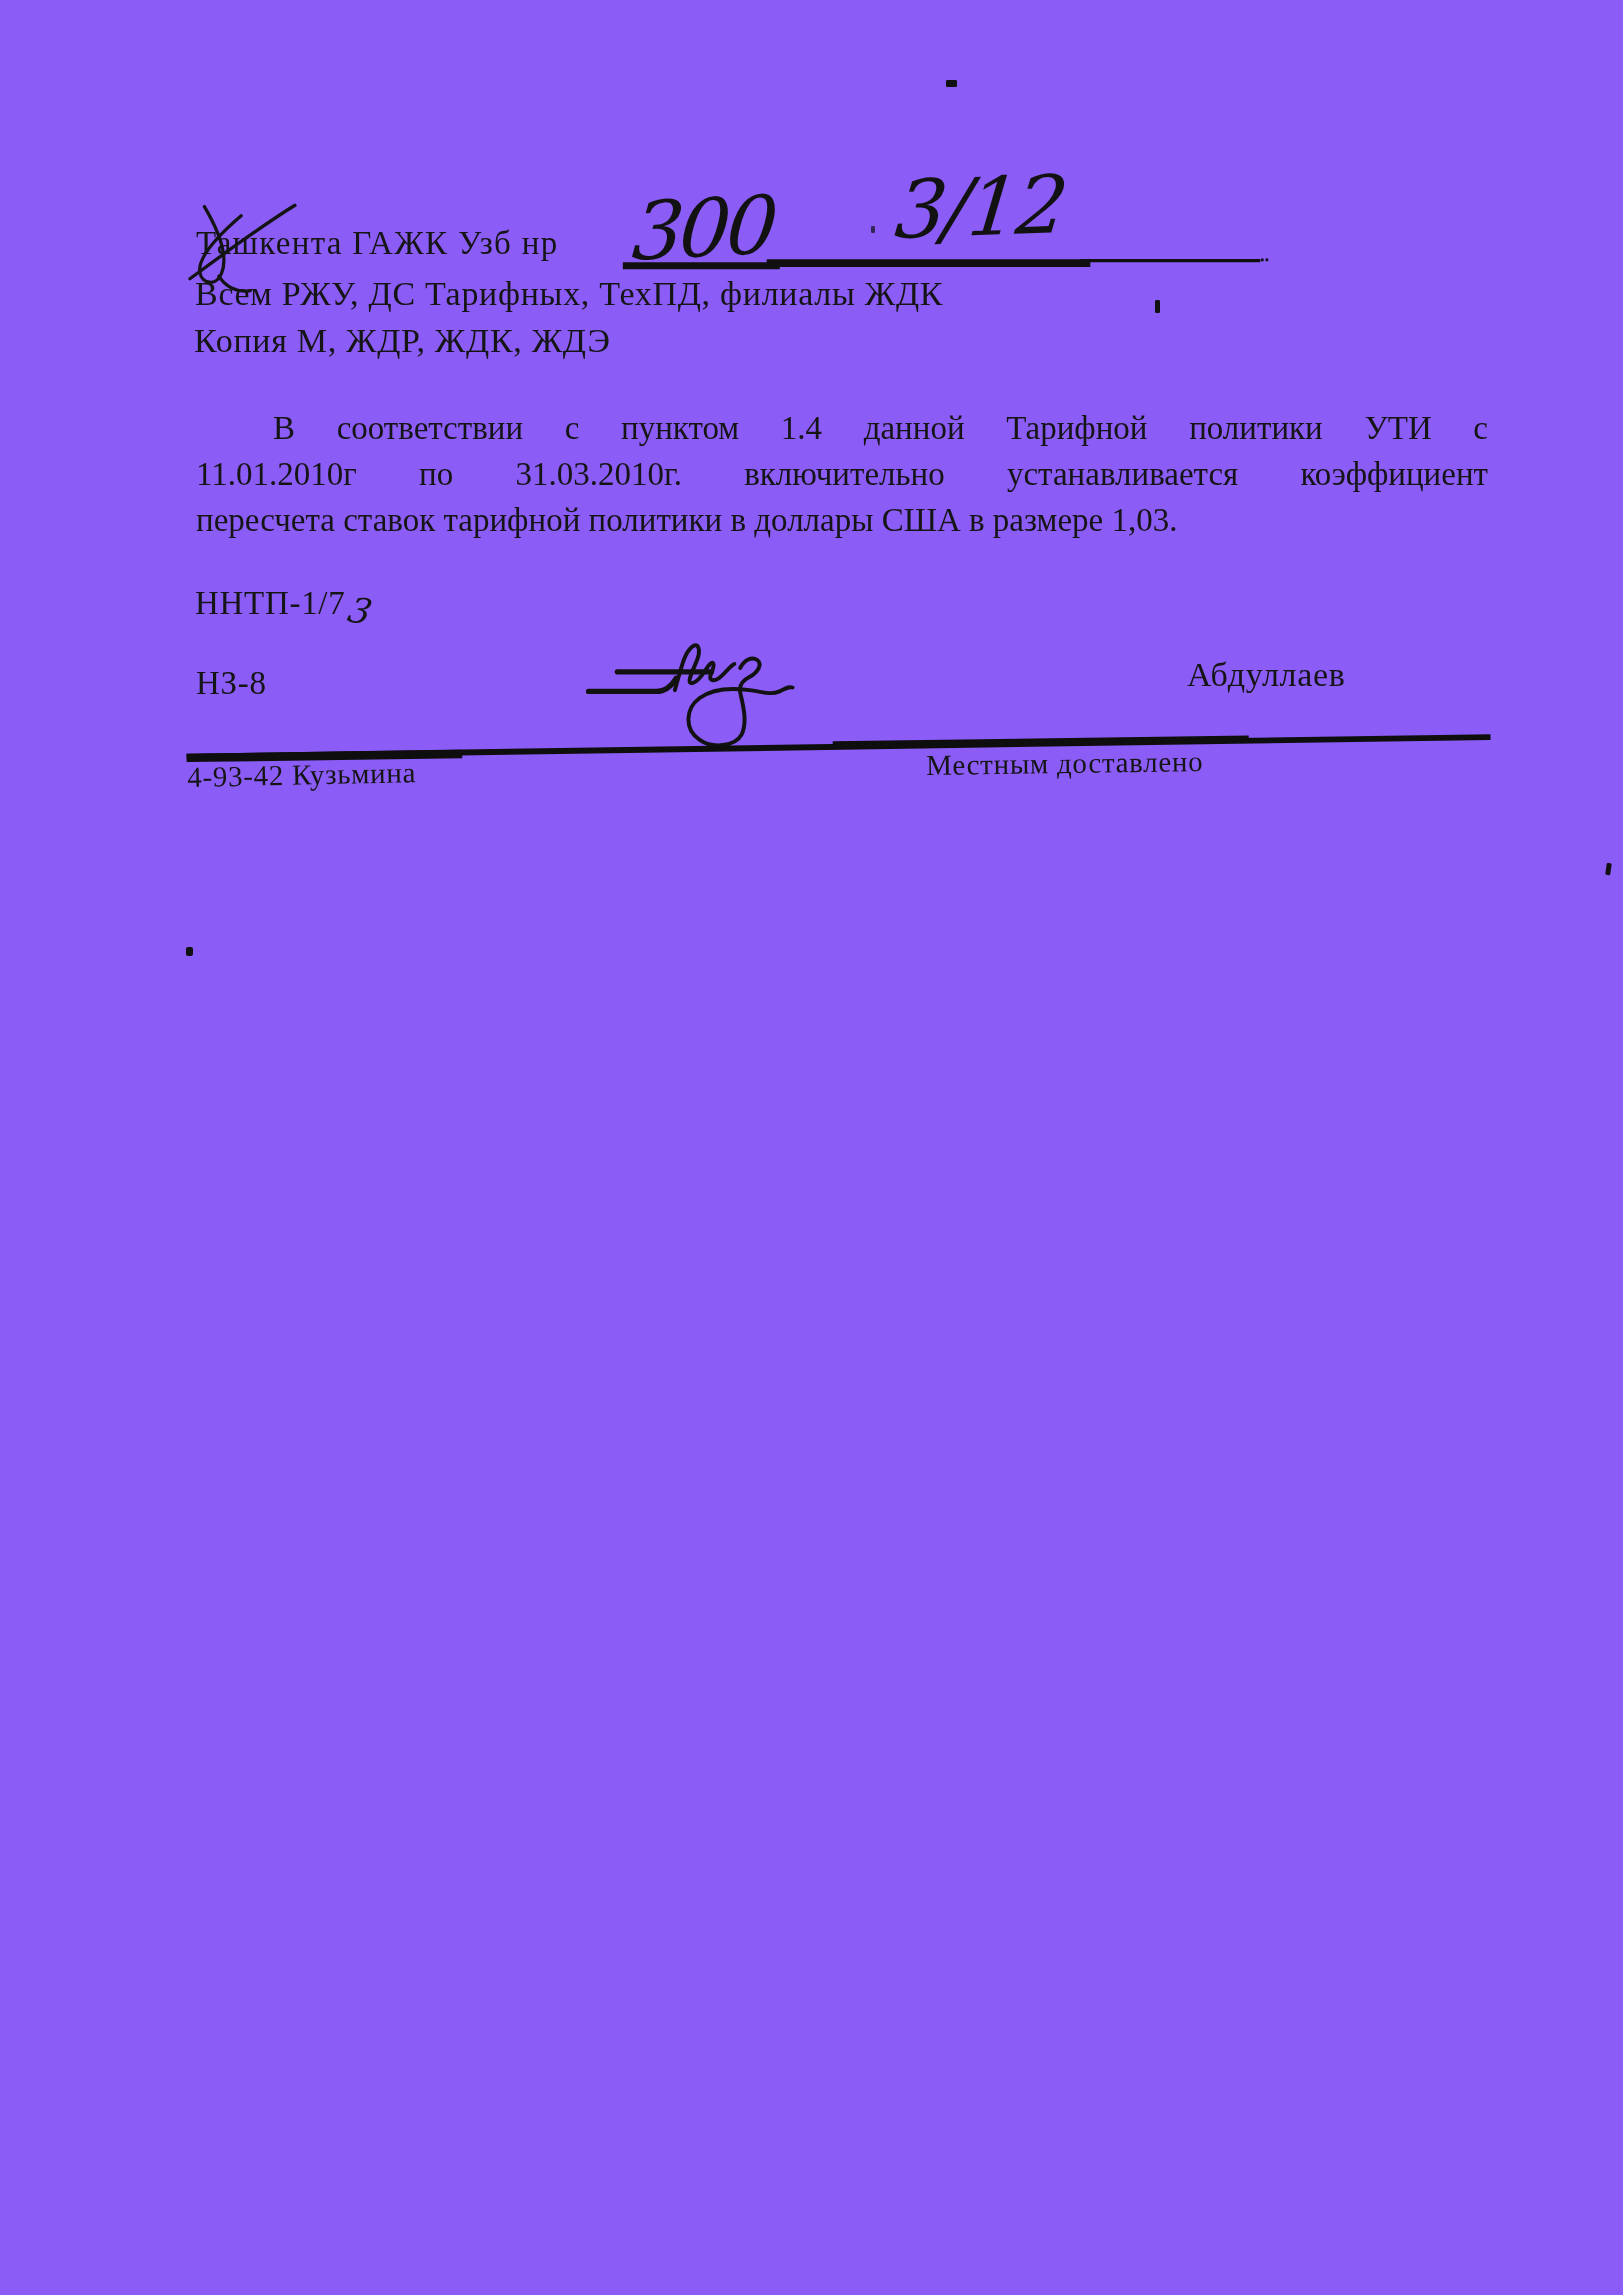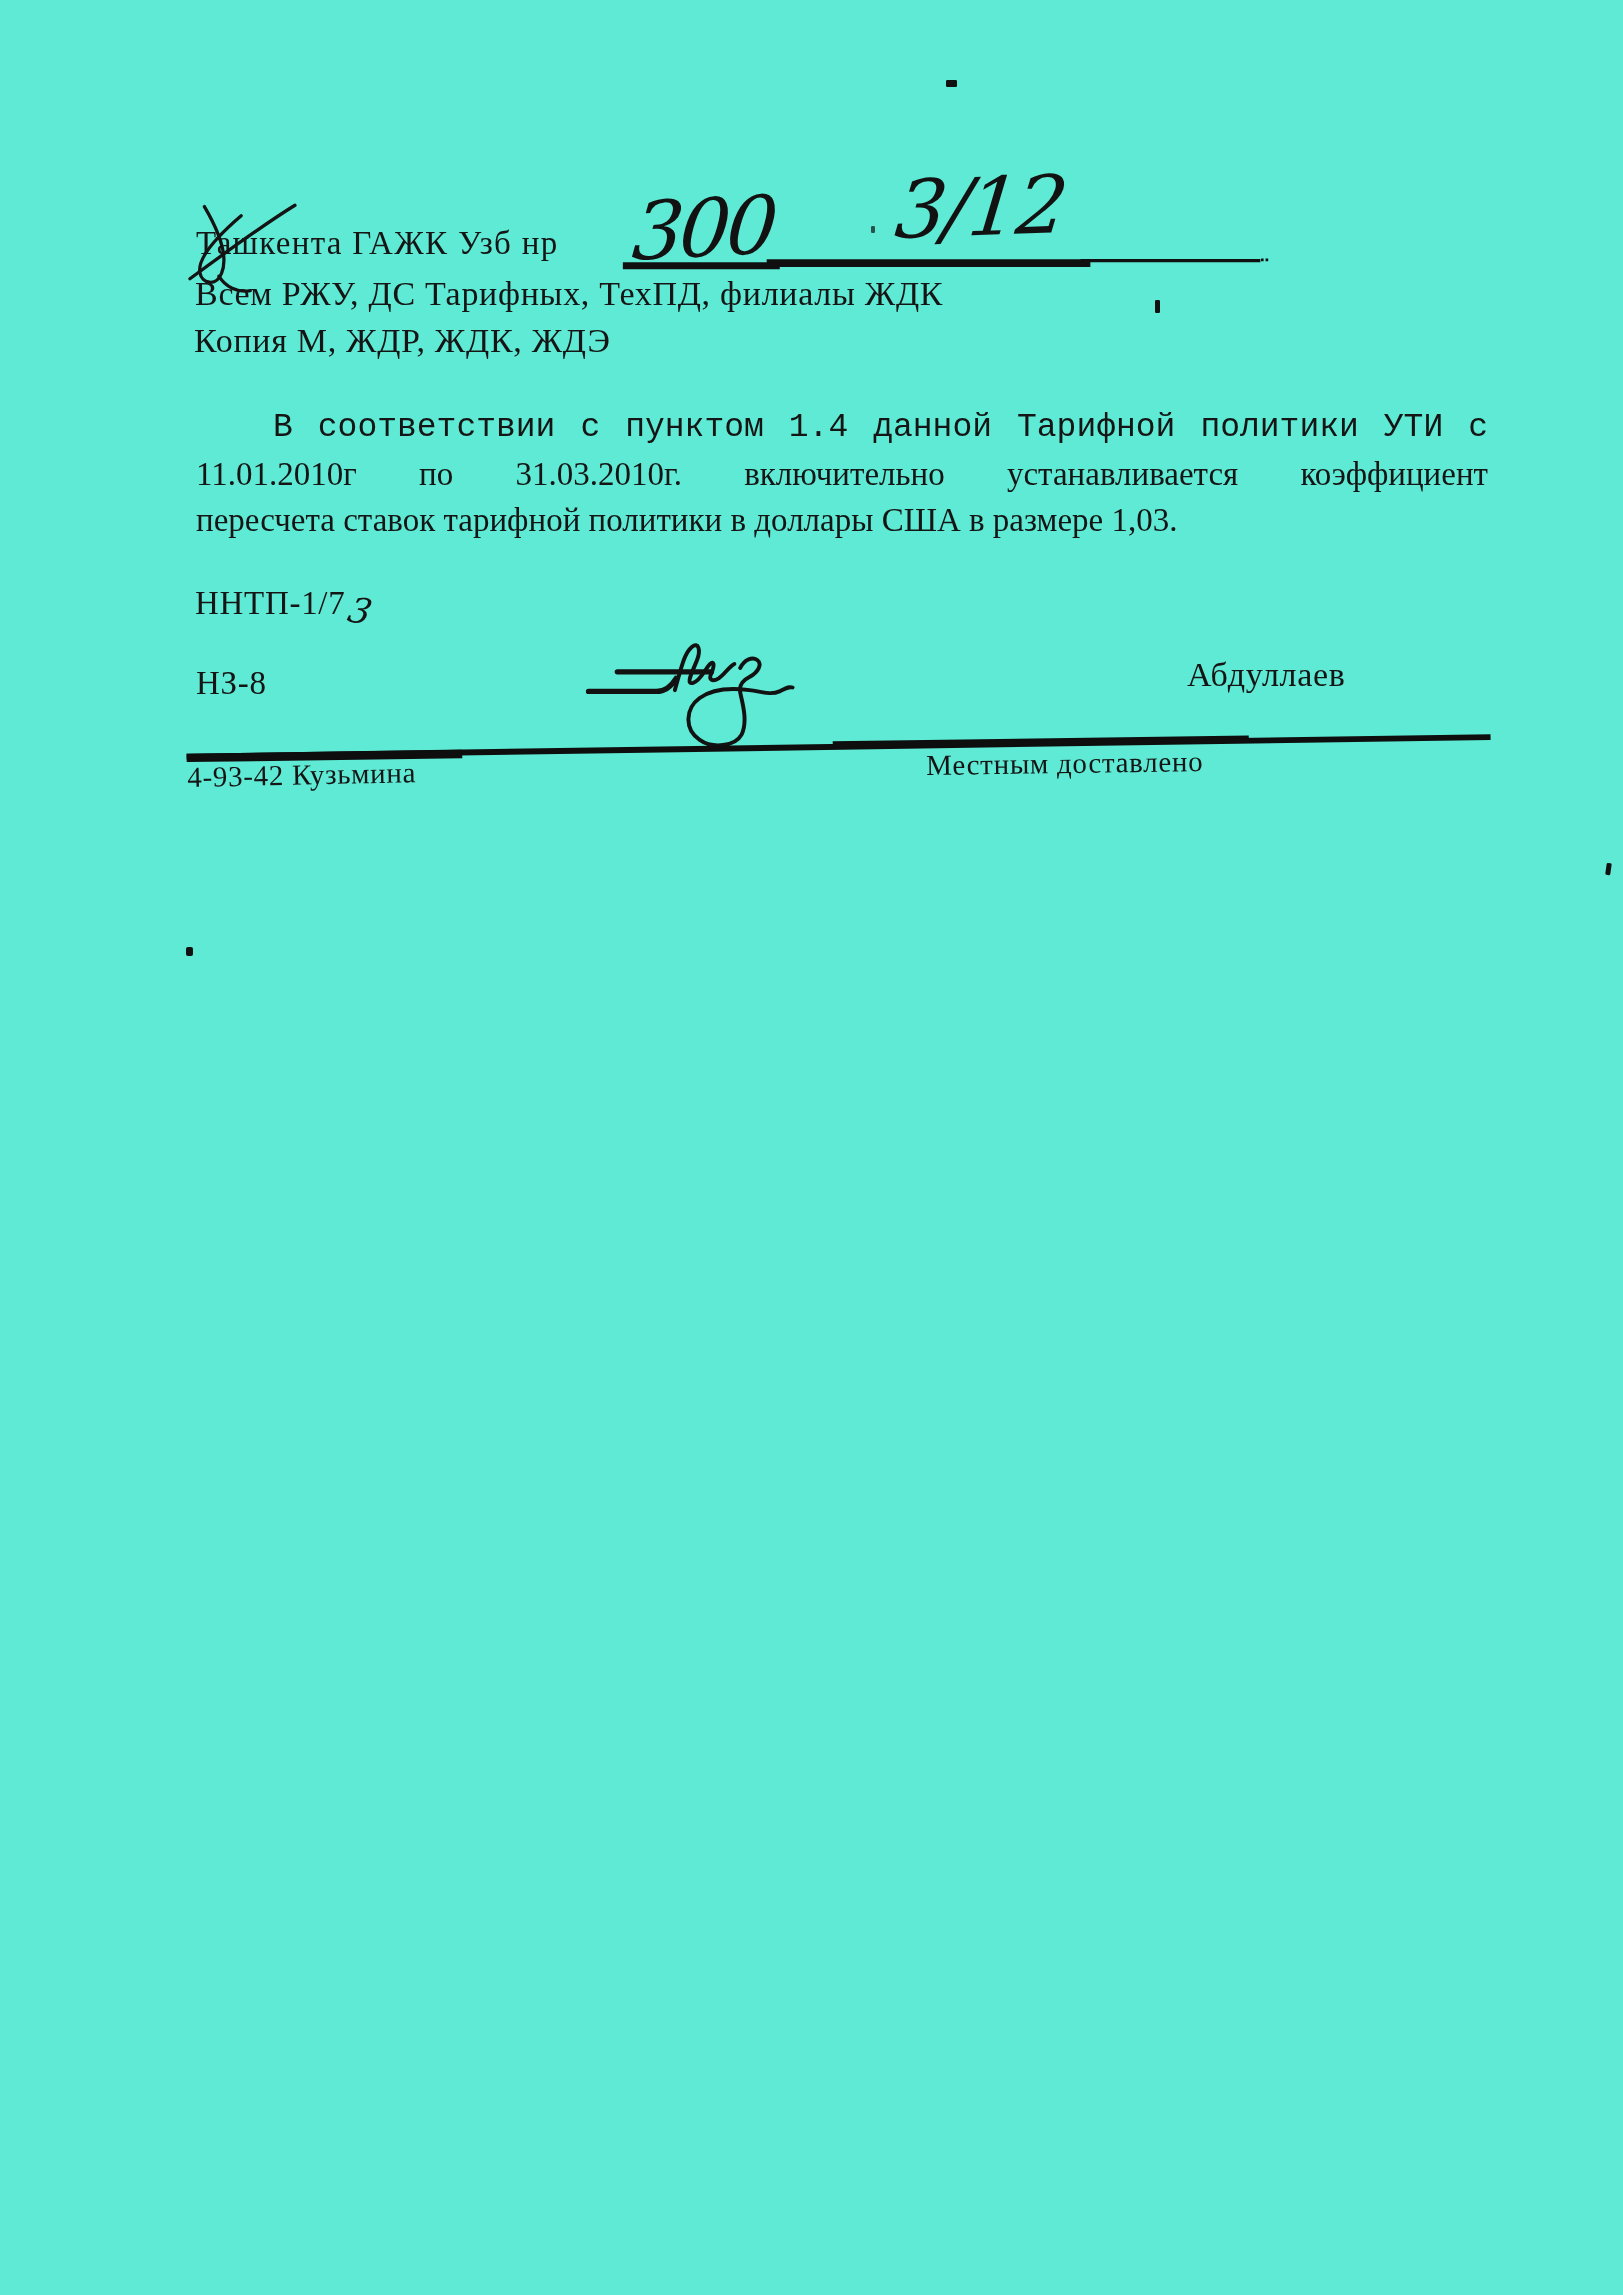--- a/index.html
+++ b/index.html
@@ -1,32 +1,32 @@
 <!DOCTYPE html>
 <html style="font-size:10.5px"><head>
 <meta charset="utf-8">
 <style>
   html,body{margin:0;padding:0;background:#e8e8e8;}
   .page{
     position:relative;
     width:1624px;height:2295px;
-    background:#5eead4;
+    background:#8b5cf6;
     overflow:hidden;
     font-family:"Liberation Serif", serif;
     color:#151515;
   }
   .abs{position:absolute;}
   
   .typed{font-family:"Liberation Serif", serif;color:#151515;white-space:nowrap;}
   .h-line1{left:196px;top:225px;font-size:33px;letter-spacing:1.3px;}
   .h-line2{left:195px;top:275px;font-size:34px;letter-spacing:0.7px;}
   .h-line3{left:194px;top:322px;font-size:34px;letter-spacing:0.7px;}
   .para{left:196px;top:405px;width:1292px;font-size:33px;line-height:46px;}
   .pline{text-align:justify;text-align-last:justify;white-space:normal;}
-  .pline.indent{padding-left:77px;font-family:Liberation Mono, monospace;}
+  .pline.indent{padding-left:77px;}
   .pline.plain{text-align:right;text-align-last:left;}
   .notify{left:196px;top:544px;font-size:33px;letter-spacing:0.7px;padding-left:77px;}
   .refline{left:195px;top:582px;font-size:33px;letter-spacing:0.7px;}
   .ref-hw{display:inline-block;font-family:"DejaVu Serif", serif;font-style:italic;font-size:35px;
           transform:translate(3.9px,9.2px) rotate(9deg) skewX(-6deg);}
   .poscode{left:196px;top:665px;font-size:33px;letter-spacing:0.7px;}
   .signer{left:1187px;top:656px;font-size:34px;letter-spacing:0.7px;}
   .footer-left{left:187px;top:761px;font-size:29px;letter-spacing:0.7px;
                transform:rotate(-1.2deg);transform-origin:left top;}
   .footer-right{left:926px;top:749px;font-size:29px;letter-spacing:0.7px;

